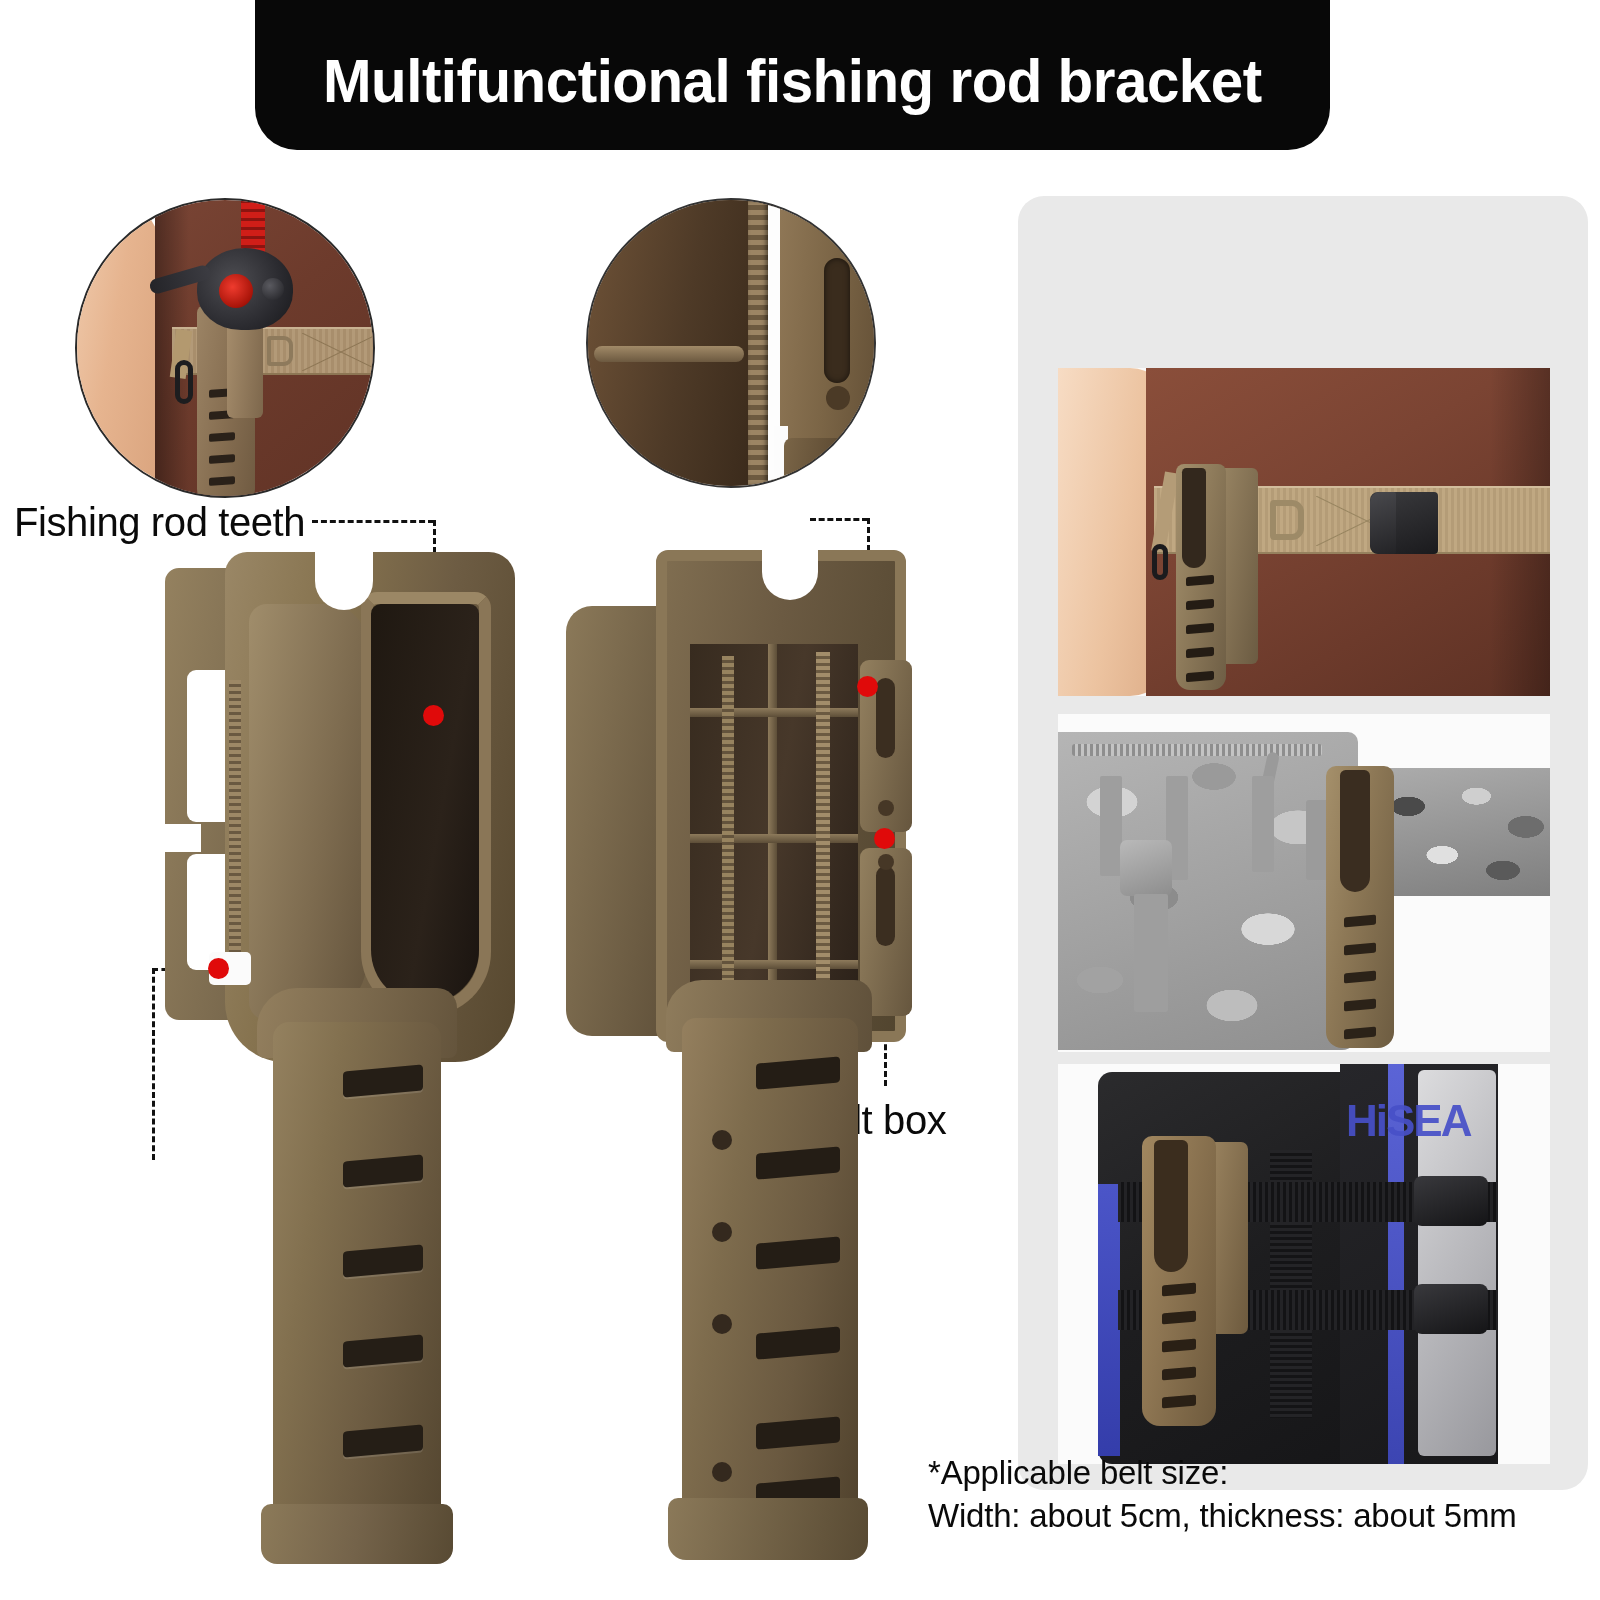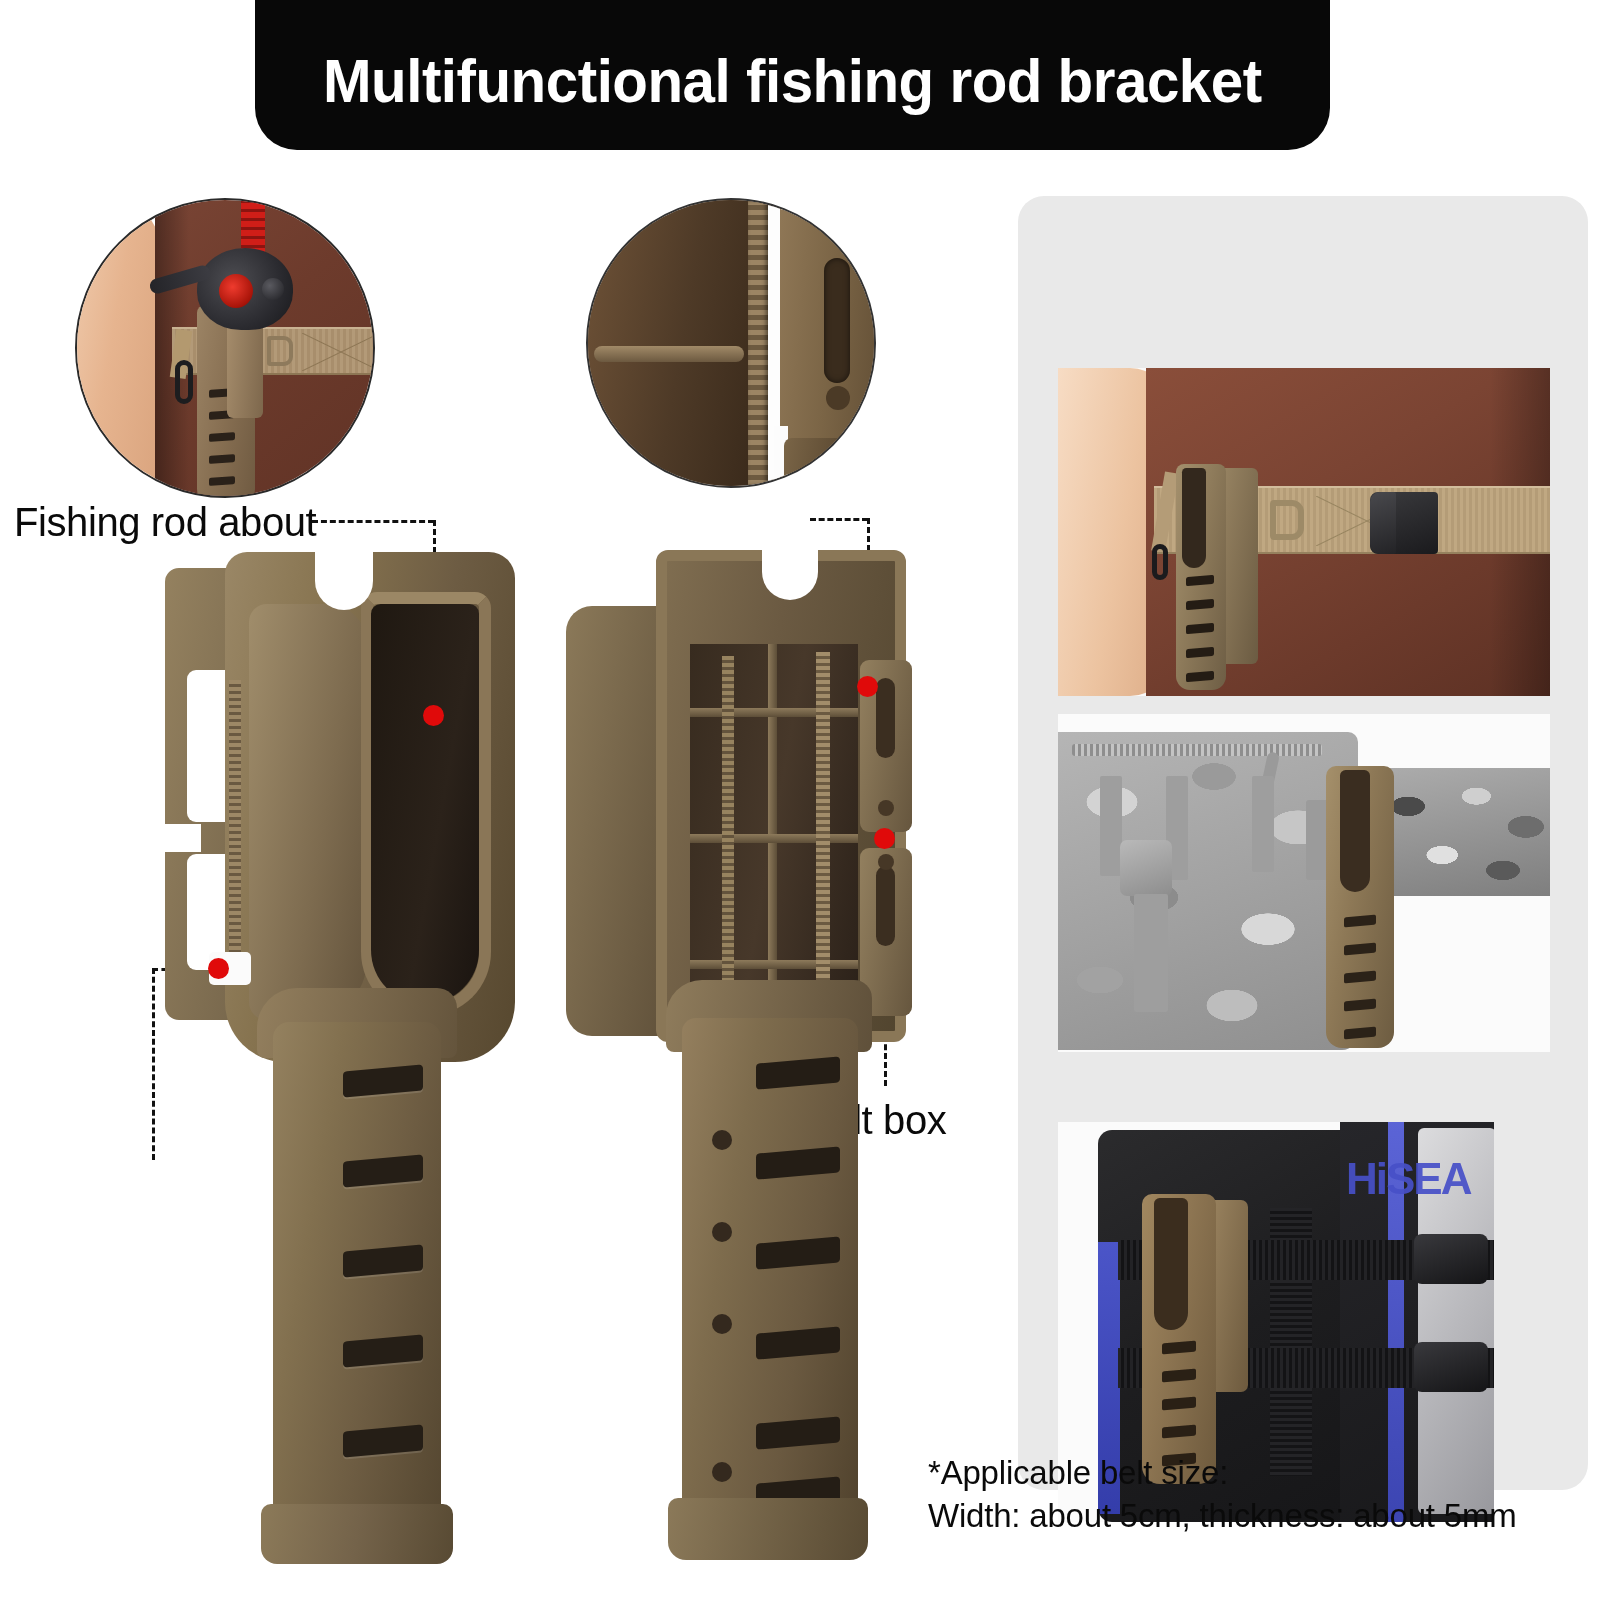--- a/index.html
+++ b/index.html
@@ -334,21 +334,21 @@
   }
   .panel-head {
     position:absolute; left:1046px; top:218px; width:530px;
     color:#0b0b0b; font-size:36px; line-height:1.23; letter-spacing:-0.3px;
   }
   .photo {
     position:absolute; overflow:hidden; background:#ffffff;
   }
   .ph-1 { left:1058px; top:368px; width:492px; height:328px; }
   .ph-2 { left:1058px; top:714px; width:492px; height:338px; }
-  .ph-3 { left:1058px; top:1122px; width:436px; height:400px; }
+  .ph-3 { left:1058px; top:1064px; width:492px; height:400px; }
 
   
   .p1-bg{ position:absolute; inset:0; background:#fafafa; }
   .p1-arm{
     position:absolute; left:0; top:0; width:112px; height:100%;
     background: linear-gradient(100deg,#f7dcc4 0%,#ecc3a0 55%,#dcab86 100%);
     border-radius: 0 40px 40px 0;
   }
   .p1-shirt{
     position:absolute; left:88px; top:0; width:404px; height:100%;
@@ -575,21 +575,21 @@
     <div class="c2-pin"></div>
     <div class="c2-teeth"></div>
     <div class="c2-gap"></div>
     <div class="c2-right"></div>
     <div class="c2-rslot"></div>
     <div class="c2-rhole"></div>
     <div class="c2-white-b"></div>
     <div class="c2-tab"></div>
   </div>
 
-  <div class="label lbl-rod-rack">Fishing rod about</div>
+  <div class="label lbl-rod-rack">Fishing rod teeth</div>
   <div class="label lbl-belt-box">Belt box</div>
 
   <div class="leader h" style="left:312px; top:520px; width:122px;"></div>
   <div class="leader v" style="left:433px; top:520px; height:195px;"></div>
 
   <div class="leader h" style="left:810px; top:518px; width:58px;"></div>
   <div class="leader v" style="left:867px; top:518px; height:168px;"></div>
 
   <div class="leader h" style="left:152px; top:968px; width:72px;"></div>
   <div class="leader v" style="left:152px; top:968px; height:192px;"></div>

